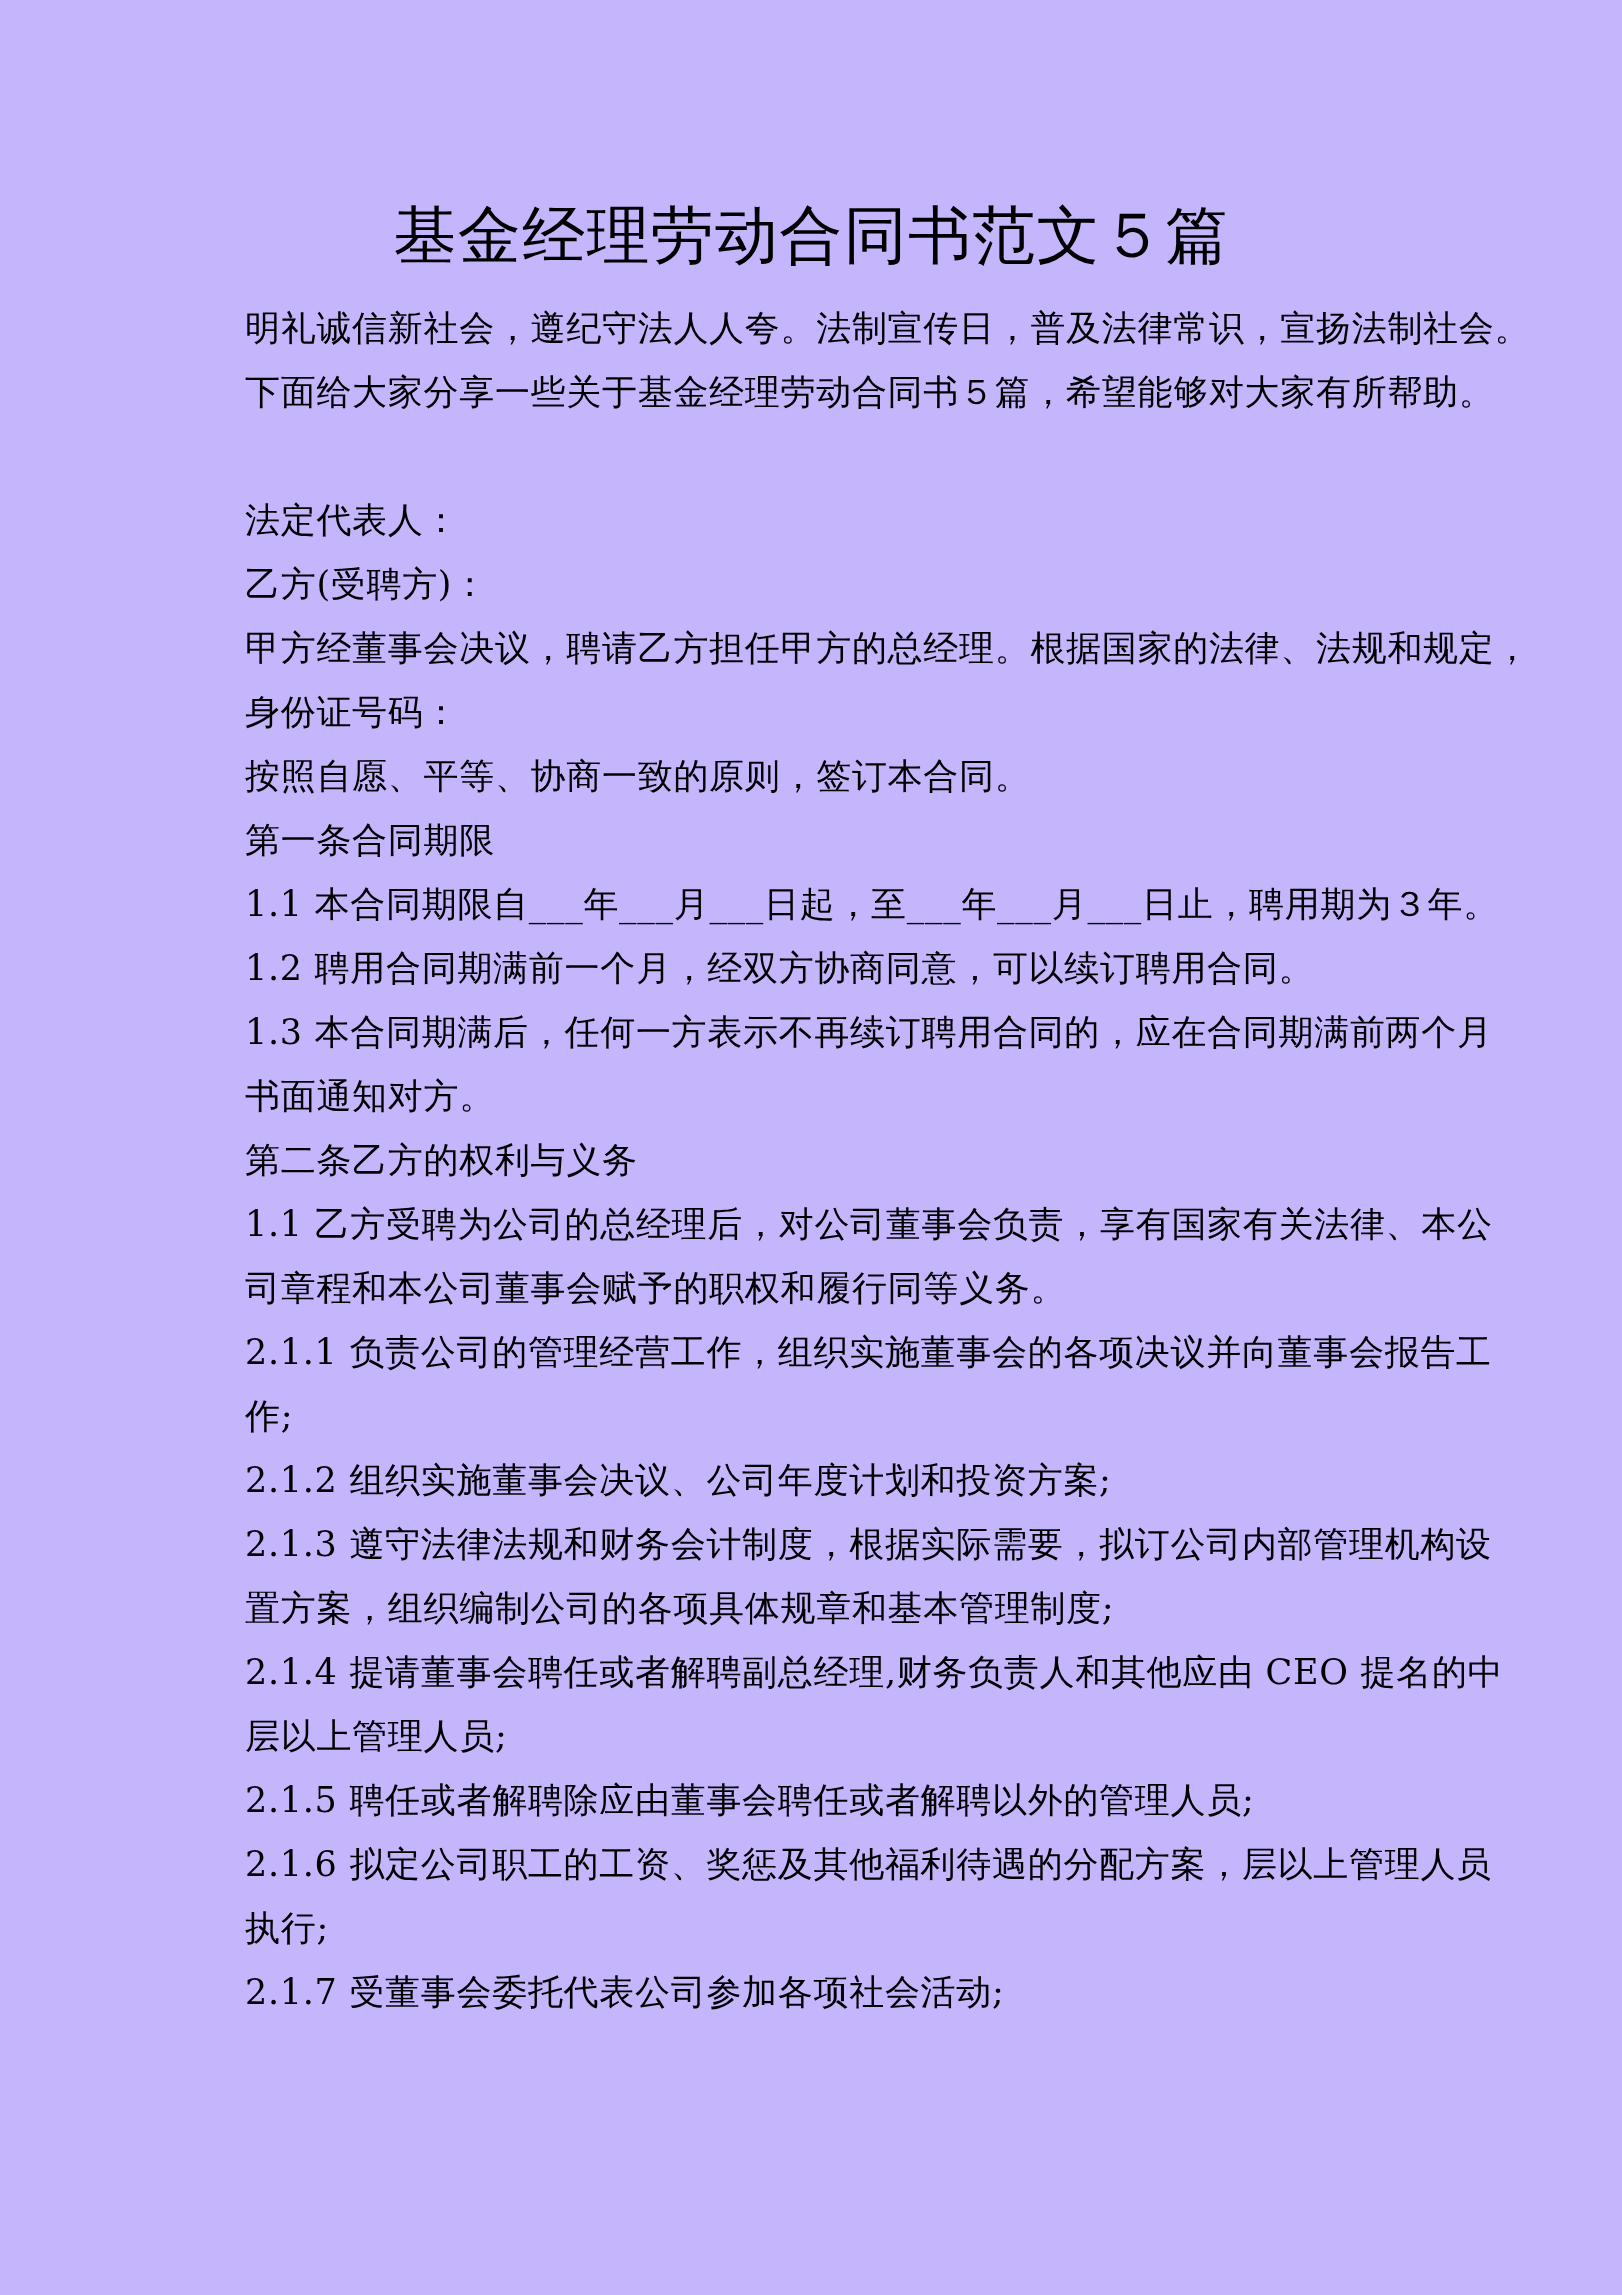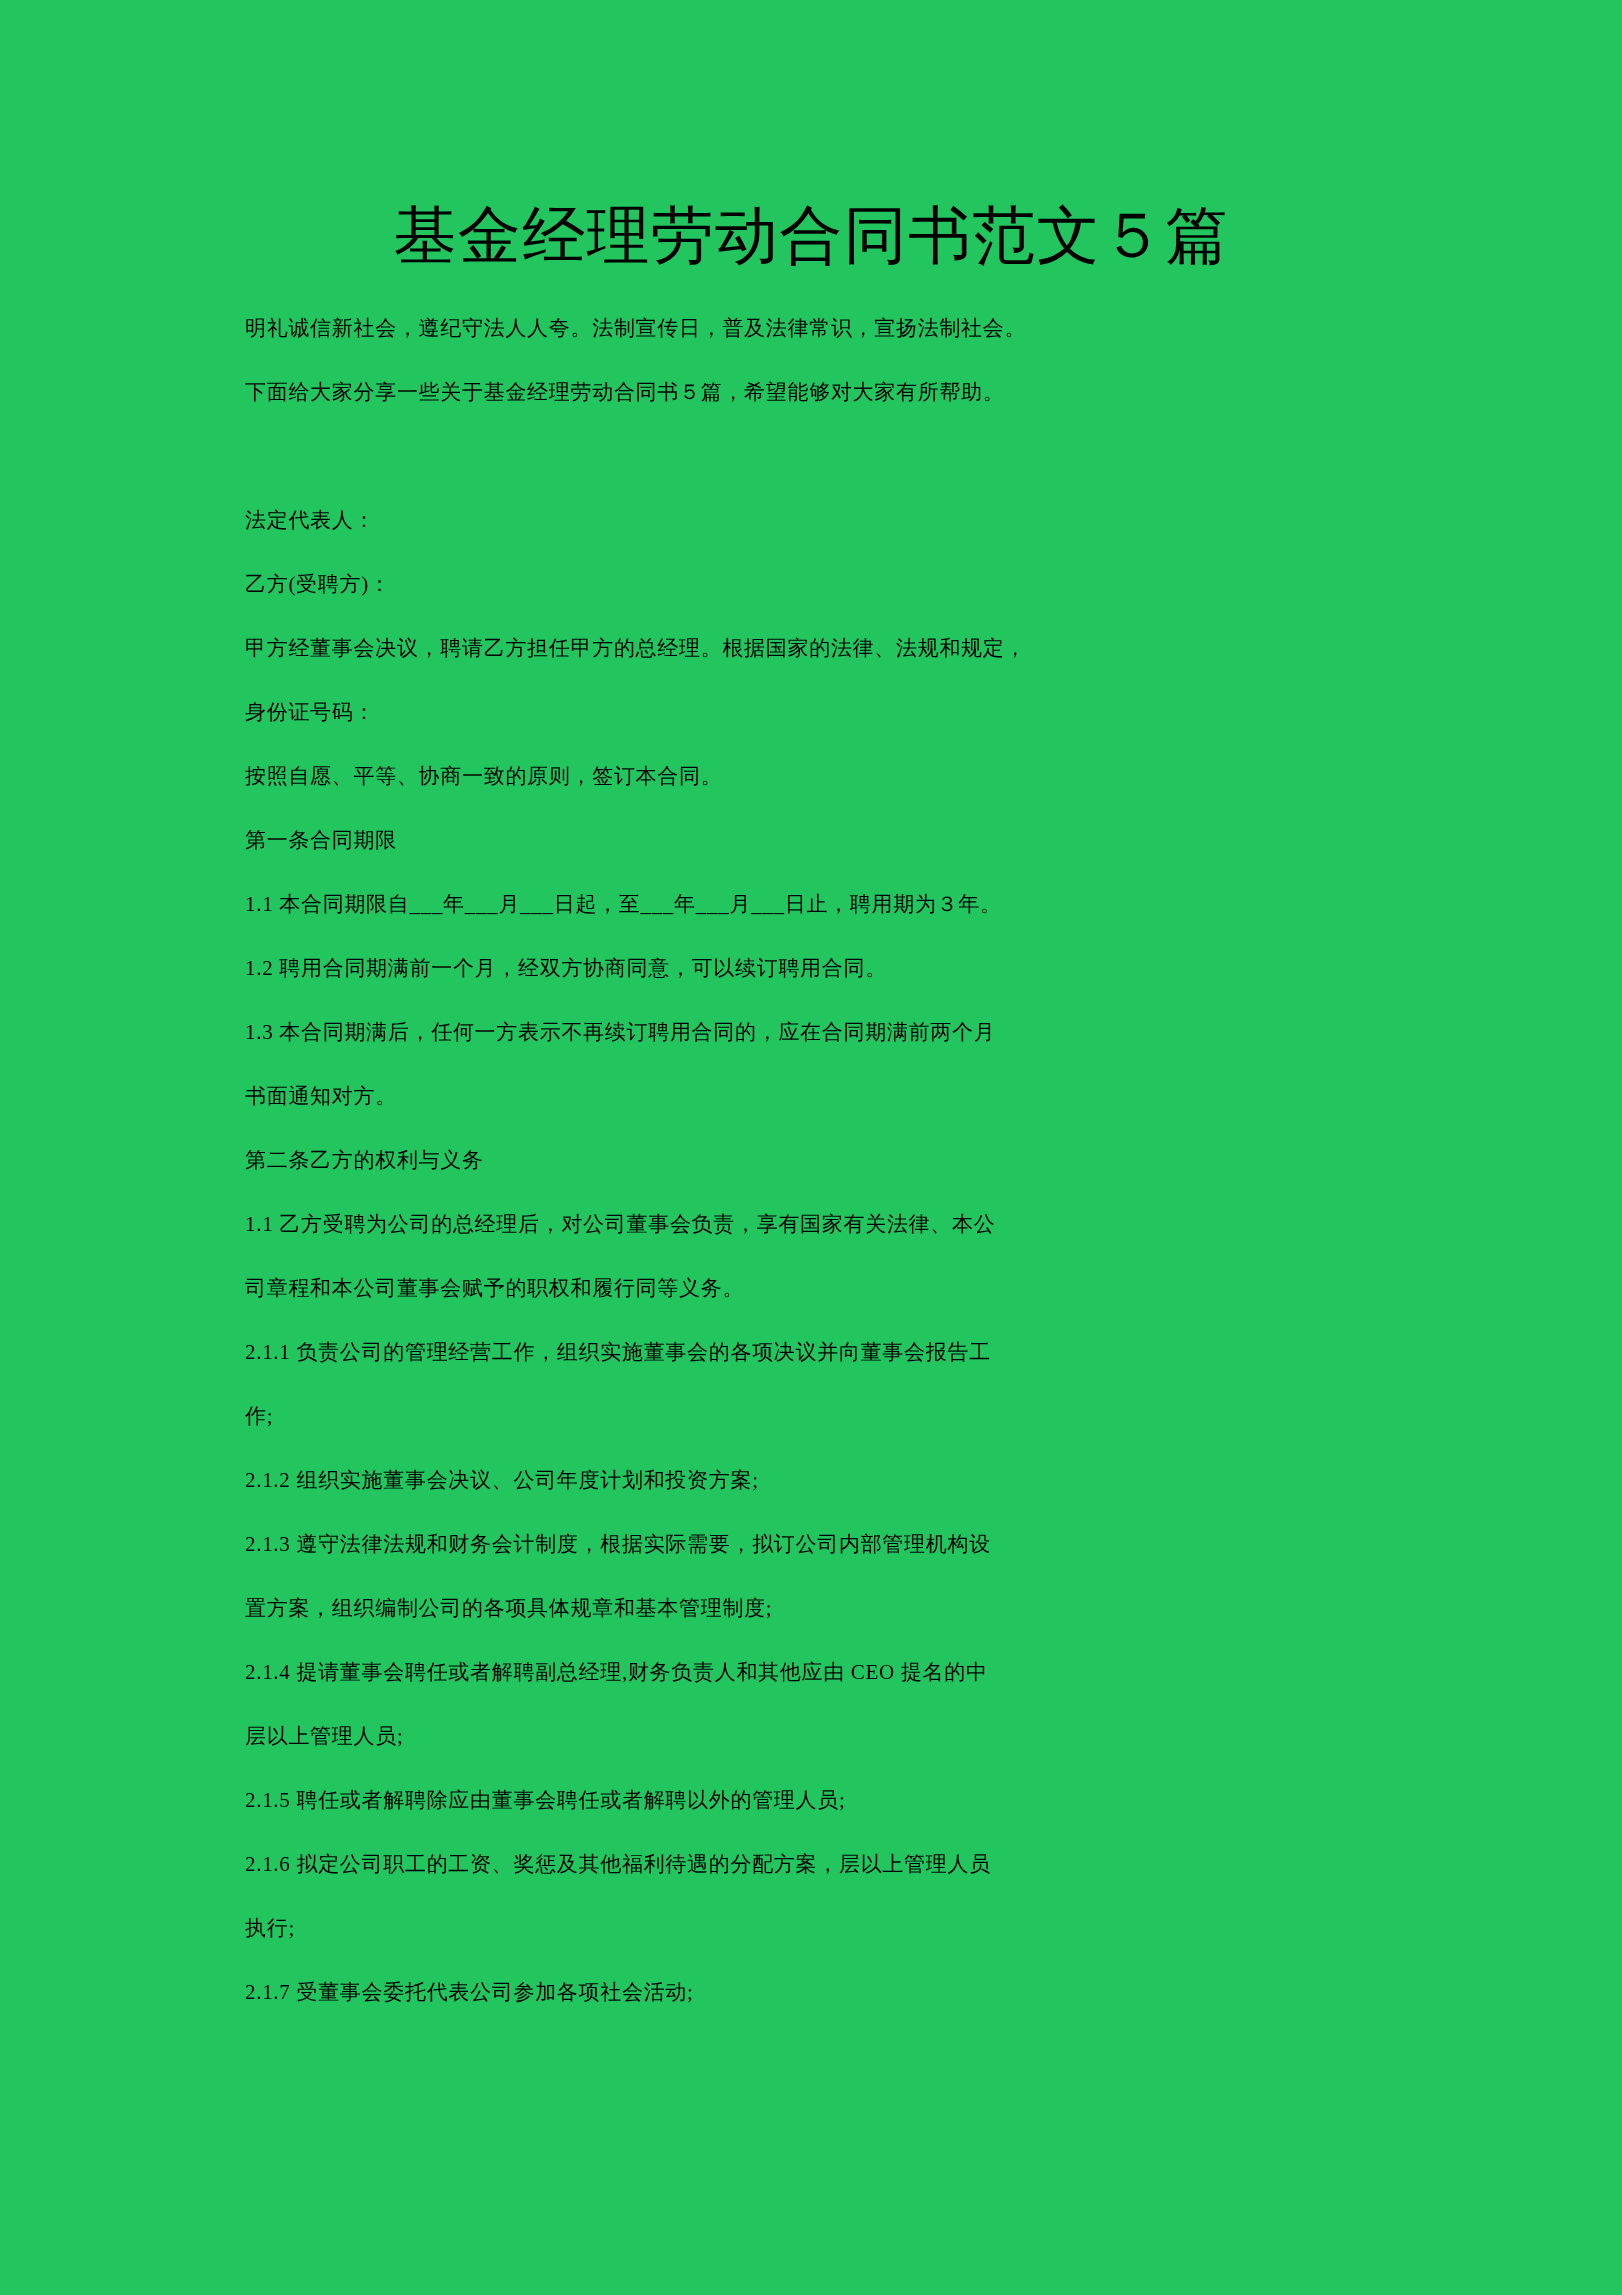--- a/index.html
+++ b/index.html
@@ -14,47 +14,46 @@
       overflow: hidden;
       font-family: "DejaVu Serif", "Liberation Serif", serif;
       color: #000000;
     }
     .page {
       position: absolute;
       left: 0;
       top: 0;
       width: 1623px;
       height: 2295px;
-      background: #22c55e;
+      background: #c4b5fd;
     }
     .title {
       position: absolute;
       left: 0;
       top: 196px;
       width: 1623px;
       text-align: center;
       font-size: 63px;
       line-height: 79px;
       font-weight: normal;
       margin: 0;
       letter-spacing: 1.3px;
     }
     .body {
       position: absolute;
       left: 245px;
       top: 296px;
       width: 1139px;
     }
     .line {
-      font-size: 21px;
+      font-size: 35px;
       line-height: 64px;
       height: 64px;
       white-space: nowrap;
       letter-spacing: 0.7px;
-      font-family: Liberation Serif, serif;
     }
     .gap {
       height: 64px;
     }
   </style>
 </head>
 <body>
 
 <div class="page">
   <h1 class="title">基金经理劳动合同书范文５篇</h1>

